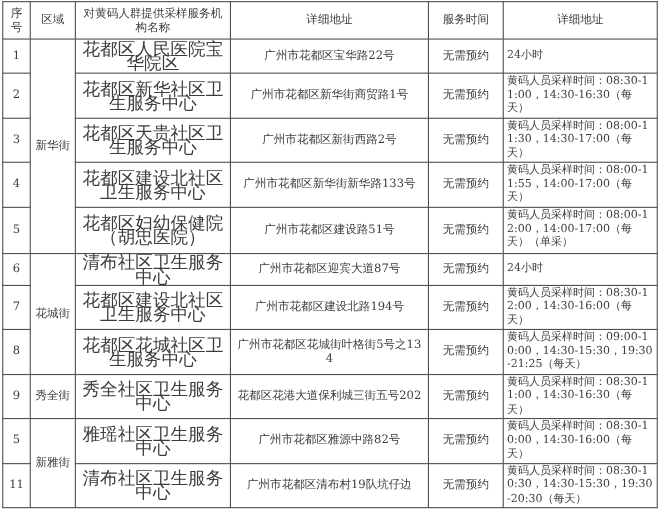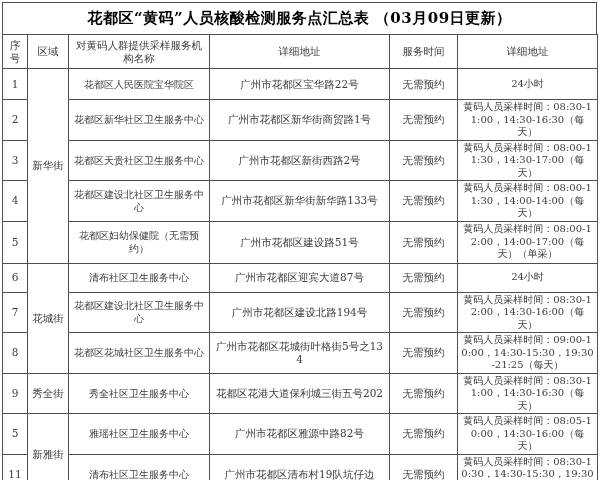--- a/index.html
+++ b/index.html
@@ -26,42 +26,41 @@
     font-weight:normal;
     word-break:break-all;
   }
   col.w-no{width:25px}
   col.w-region{width:41px}
   col.w-org{width:141px}
   col.w-addr{width:180px}
   col.w-book{width:68px}
   col.w-time{width:140px}
   thead tr{height:34px}
-  .c-org{font-size:10px}
+  .c-org{font-size:16px}
   .c-time{
-    text-align:center;font-size:10px;line-height:12.5px;padding-left:3px;
+    text-align:left;font-size:10px;line-height:12.5px;padding-left:3px;
   }
   tbody tr:nth-child(1){height:31px}
   tbody tr:nth-child(2){height:36px}
   tbody tr:nth-child(3){height:31px}
   tbody tr:nth-child(4){height:32px}
   tbody tr:nth-child(5){height:42px}
   tbody tr:nth-child(6){height:29px}
   tbody tr:nth-child(7){height:33px}
   tbody tr:nth-child(8){height:34px}
   tbody tr:nth-child(9){height:32px}
   tbody tr:nth-child(10){height:31px}
   tbody tr:nth-child(11){height:34px}
   tbody tr:nth-child(12){height:30px}
 </style>
 </head>
 <body>
 
 <div class="sheet">
-  <div class="title-bar">花都区“黄码”人员核酸检测服务点汇总表 （03月09日更新）</div>
   <table>
     <colgroup>
       <col class="w-no">
         <col class="w-region">
         <col class="w-org">
       <col class="w-addr">
         <col class="w-book">
         <col class="w-time">
     </colgroup>
     <thead>
@@ -95,25 +94,25 @@
           <td class="c-org">花都区天贵社区卫生服务中心</td>
           <td class="c-addr">广州市花都区新街西路2号</td>
           <td class="c-book">无需预约</td>
           <td class="c-time">黄码人员采样时间：08:00-11:30，14:30-17:00（每天）</td>
         </tr>
         <tr>
           <td class="c-no">4</td>
           <td class="c-org">花都区建设北社区卫生服务中心</td>
           <td class="c-addr">广州市花都区新华街新华路133号</td>
           <td class="c-book">无需预约</td>
-          <td class="c-time">黄码人员采样时间：08:00-11:30，14:00-14:00（每天）</td>
+          <td class="c-time">黄码人员采样时间：08:00-11:55，14:00-17:00（每天）</td>
         </tr>
         <tr>
           <td class="c-no">5</td>
-          <td class="c-org">花都区妇幼保健院（无需预约）</td>
+          <td class="c-org">花都区妇幼保健院（胡忠医院）</td>
           <td class="c-addr">广州市花都区建设路51号</td>
           <td class="c-book">无需预约</td>
           <td class="c-time">黄码人员采样时间：08:00-12:00，14:00-17:00（每天）（单采）</td>
         </tr>
         <tr>
           <td class="c-no">6</td>
           <td class="c-region" rowspan="3">花城街</td>
           <td class="c-org">清布社区卫生服务中心</td>
           <td class="c-addr">广州市花都区迎宾大道87号</td>
           <td class="c-book">无需预约</td>
@@ -140,21 +139,21 @@
           <td class="c-addr">花都区花港大道保利城三街五号202</td>
           <td class="c-book">无需预约</td>
           <td class="c-time">黄码人员采样时间：08:30-11:00，14:30-16:30（每天）</td>
         </tr>
         <tr>
           <td class="c-no">5</td>
           <td class="c-region" rowspan="2">新雅街</td>
           <td class="c-org">雅瑶社区卫生服务中心</td>
           <td class="c-addr">广州市花都区雅源中路82号</td>
           <td class="c-book">无需预约</td>
-          <td class="c-time">黄码人员采样时间：08:05-10:00，14:30-16:00（每天）</td>
+          <td class="c-time">黄码人员采样时间：08:30-10:00，14:30-16:00（每天）</td>
         </tr>
         <tr>
           <td class="c-no">11</td>
           <td class="c-org">清布社区卫生服务中心</td>
           <td class="c-addr">广州市花都区清布村19队坑仔边</td>
           <td class="c-book">无需预约</td>
           <td class="c-time">黄码人员采样时间：08:30-10:30，14:30-15:30，19:30-20:30（每天）</td>
         </tr>
       </tbody>
   </table>

